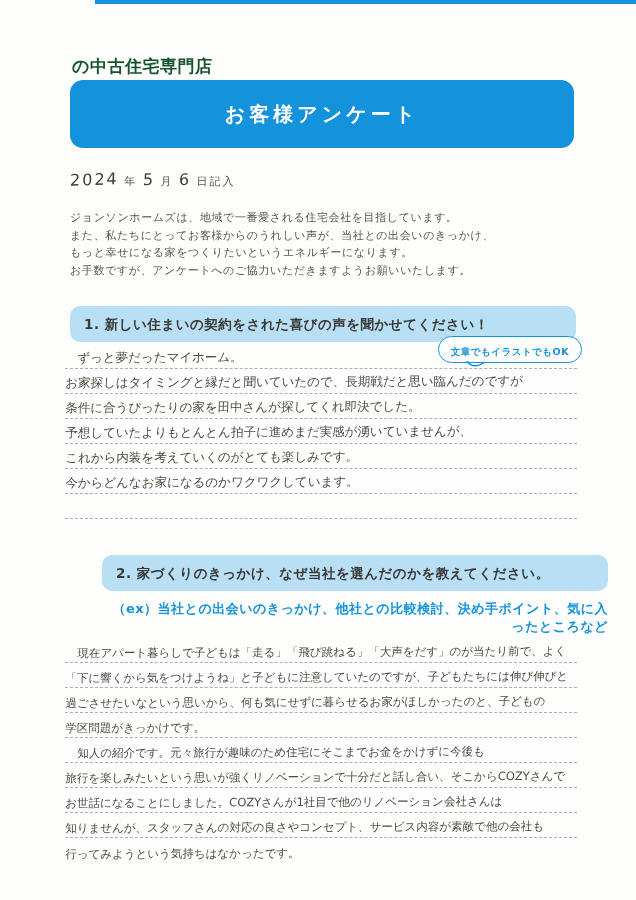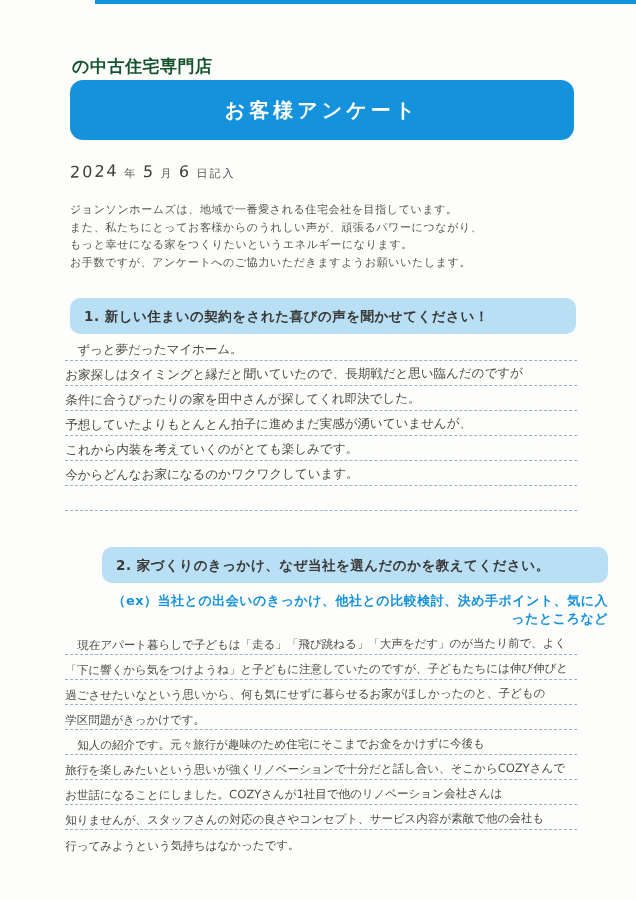--- a/index.html
+++ b/index.html
@@ -20,21 +20,21 @@
 
   
   .logo-row { display: flex; align-items: baseline; line-height: 1; }
   .logo-main {
     color: #1a8fd8; font-size: 29px; font-weight: bold; letter-spacing: 0.5px;
   }
   .logo-suffix {
     color: #14532d; font-size: 17px; font-weight: bold; margin-left: 2px; letter-spacing: 0.5px;
   }
   .banner {
-    margin-top: 5px; width: 504px; height: 60px;
+    margin-top: 5px; width: 504px; height: 68px;
     background: #1592dc; border-radius: 13px;
     display: flex; align-items: center; justify-content: center;
   }
   .banner-title {
     color: #ffffff; font-size: 20px; font-weight: bold; letter-spacing: 4px;
   }
 
   
   .greet-row {
     margin-top: 22px; width: 504px;
@@ -108,28 +108,34 @@
       <span>年</span>
       <span class="hw-digit">5</span>
       <span>月</span>
       <span class="hw-digit">6</span>
       <span>日記入</span>
     </span>
   </div>
 
   <div class="intro">
     <div>ジョンソンホームズは、地域で一番愛される住宅会社を目指しています。</div>
-    <div>また、私たちにとってお客様からのうれしい声が、頑張るパワーにつながり、</div>
+    <div>また、私たちにとってお客様からのうれしい声が、当社との出会いのきっかけ、</div>
     <div>もっと幸せになる家をつくりたいというエネルギーになります。</div>
     <div>お手数ですが、アンケートへのご協力いただきますようお願いいたします。</div>
   </div>
 
   <div class="q-wrap q1-wrap">
     <div class="q-box">
       <span class="q-title">1. 新しい住まいの契約をされた喜びの声を聞かせてください！</span>
+    </div>
+    <div class="badge">
+      <span class="badge-label">文章でもイラストでもOK</span>
+      <svg class="badge-tail" width="22" height="10" viewBox="0 0 22 10">
+        <path d="M2 0 Q 8 9 20 1" fill="none" stroke="#1592dc" stroke-width="1.5"></path>
+      </svg>
     </div>
   </div>
 
   <div class="answers answers-1">
     <div class="ans-row">
         <span class="ans-text indent">ずっと夢だったマイホーム。</span>
       </div>
     <div class="ans-row">
         <span class="ans-text">お家探しはタイミングと縁だと聞いていたので、長期戦だと思い臨んだのですが</span>
       </div>

